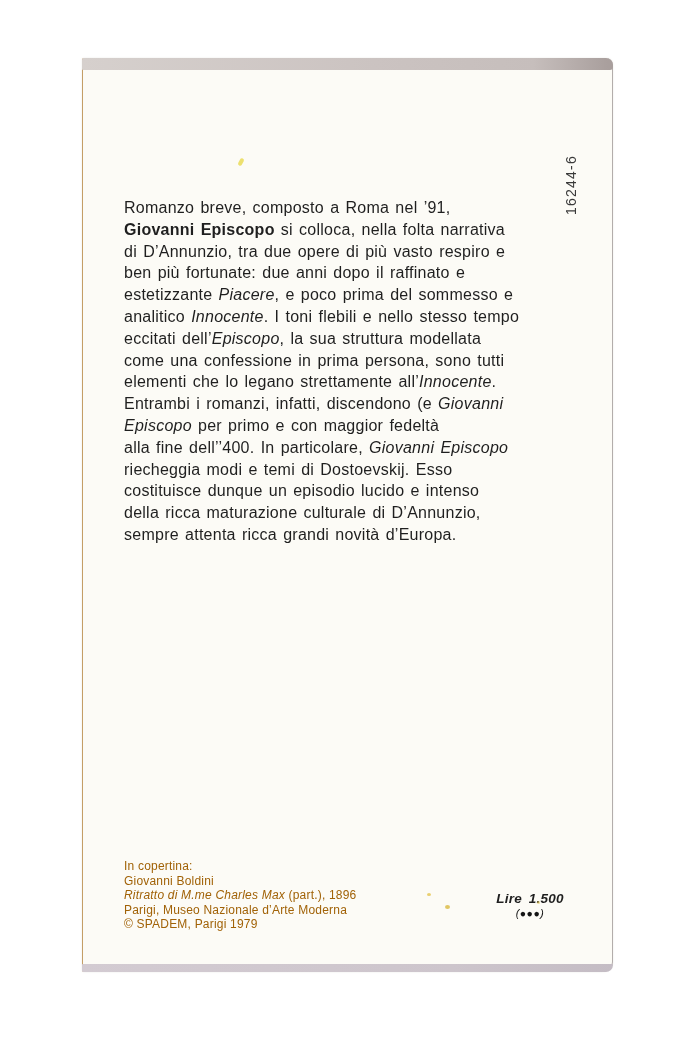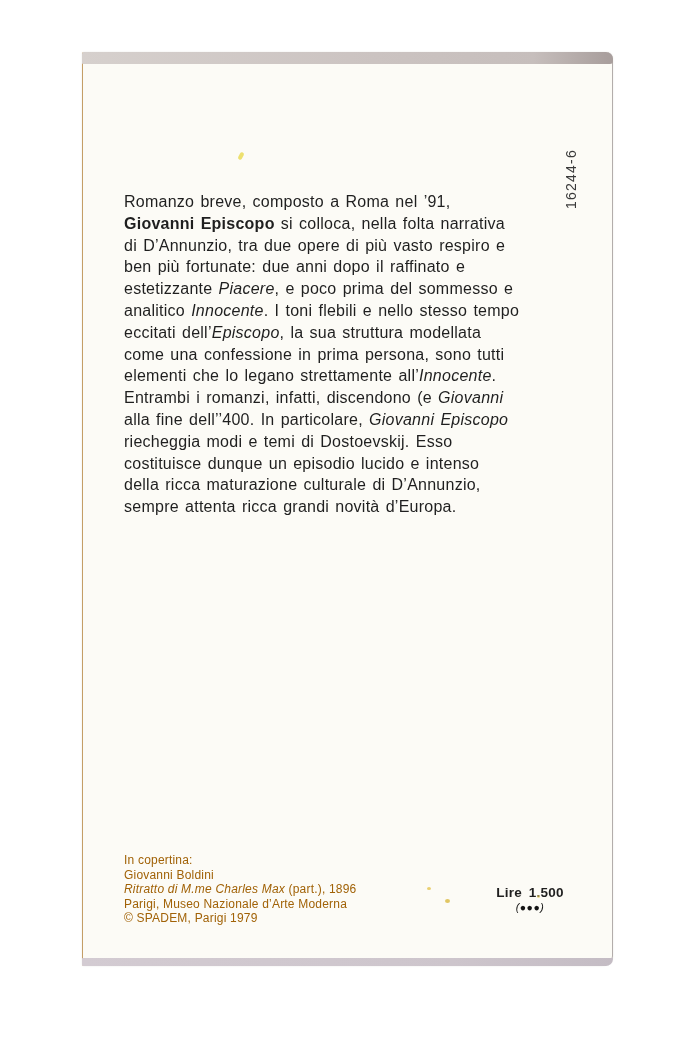--- a/index.html
+++ b/index.html
@@ -12,21 +12,21 @@
     position: relative;
     width: 676px;
     height: 1060px;
     background: #ffffff;
     overflow: hidden;
   }
   
   .cover-card {
     position: absolute;
     left: 82px;
-    top: 52px;
+    top: 58px;
     width: 529px;
     height: 914px;
     background: #fcfbf6;
     border-left: 1px solid #c49e66;
     border-right: 1px solid #b3adab;
     border-radius: 2px 7px 10px 2px;
     box-shadow: 0 0 2px rgba(180,170,160,0.25);
   }
   .edge-strip-top {
     position: absolute;
@@ -77,20 +77,21 @@
     width: 80px;
     text-align: center;
     color: #1f1f1f;
   }
   .price-label {
     font-size: 13.5px;
     font-weight: bold;
     letter-spacing: 0.2px;
     word-spacing: 3px;
     white-space: nowrap;
+    font-style: italic;
   }
   .price-dots {
     font-size: 10.5px;
     font-style: italic;
     letter-spacing: 0.5px;
     margin-top: 1px;
     color: #141414;
   }
   .vertical-code {
     position: absolute;
@@ -121,20 +122,21 @@
         <div class="tline"><span>Romanzo breve, composto a Roma nel ’91,</span></div>
         <div class="tline"><span class="b">Giovanni Episcopo</span><span> si colloca, nella folta narrativa</span></div>
         <div class="tline"><span>di D’Annunzio, tra due opere di più vasto respiro e</span></div>
         <div class="tline"><span>ben più fortunate: due anni dopo il raffinato e</span></div>
         <div class="tline"><span>estetizzante </span><span class="i">Piacere</span><span>, e poco prima del sommesso e</span></div>
         <div class="tline"><span>analitico </span><span class="i">Innocente</span><span>. I toni flebili e nello stesso tempo</span></div>
         <div class="tline"><span>eccitati dell’</span><span class="i">Episcopo</span><span>, la sua struttura modellata</span></div>
         <div class="tline"><span>come una confessione in prima persona, sono tutti</span></div>
         <div class="tline"><span>elementi che lo legano strettamente all’</span><span class="i">Innocente</span><span>.</span></div>
         <div class="tline"><span>Entrambi i romanzi, infatti, discendono (e </span><span class="i">Giovanni</span></div>
+        <div class="tline"><span class="i">Episcopo</span><span> per primo e con maggior fedeltà</span></div>
         <div class="tline"><span>alla fine dell’’400. In particolare, </span><span class="i">Giovanni Episcopo</span></div>
         <div class="tline"><span>riecheggia modi e temi di Dostoevskij. Esso</span></div>
         <div class="tline"><span>costituisce dunque un episodio lucido e intenso</span></div>
         <div class="tline"><span>della ricca maturazione culturale di D’Annunzio,</span></div>
         <div class="tline"><span>sempre attenta ricca grandi novità d’Europa.</span></div>
       </div>
 
     <div class="credits" id="credits">
         <div class="tline"><span>In copertina:</span></div>
         <div class="tline"><span>Giovanni Boldini</span></div>

